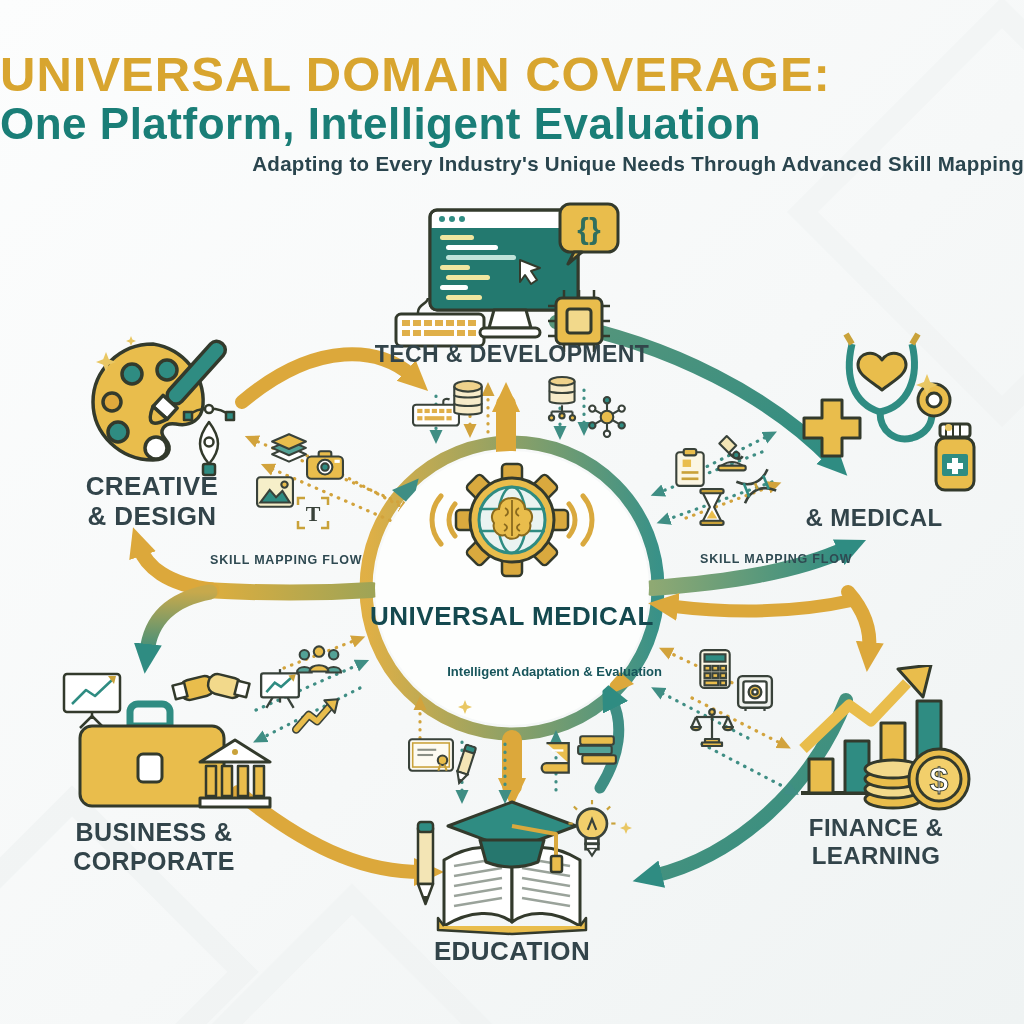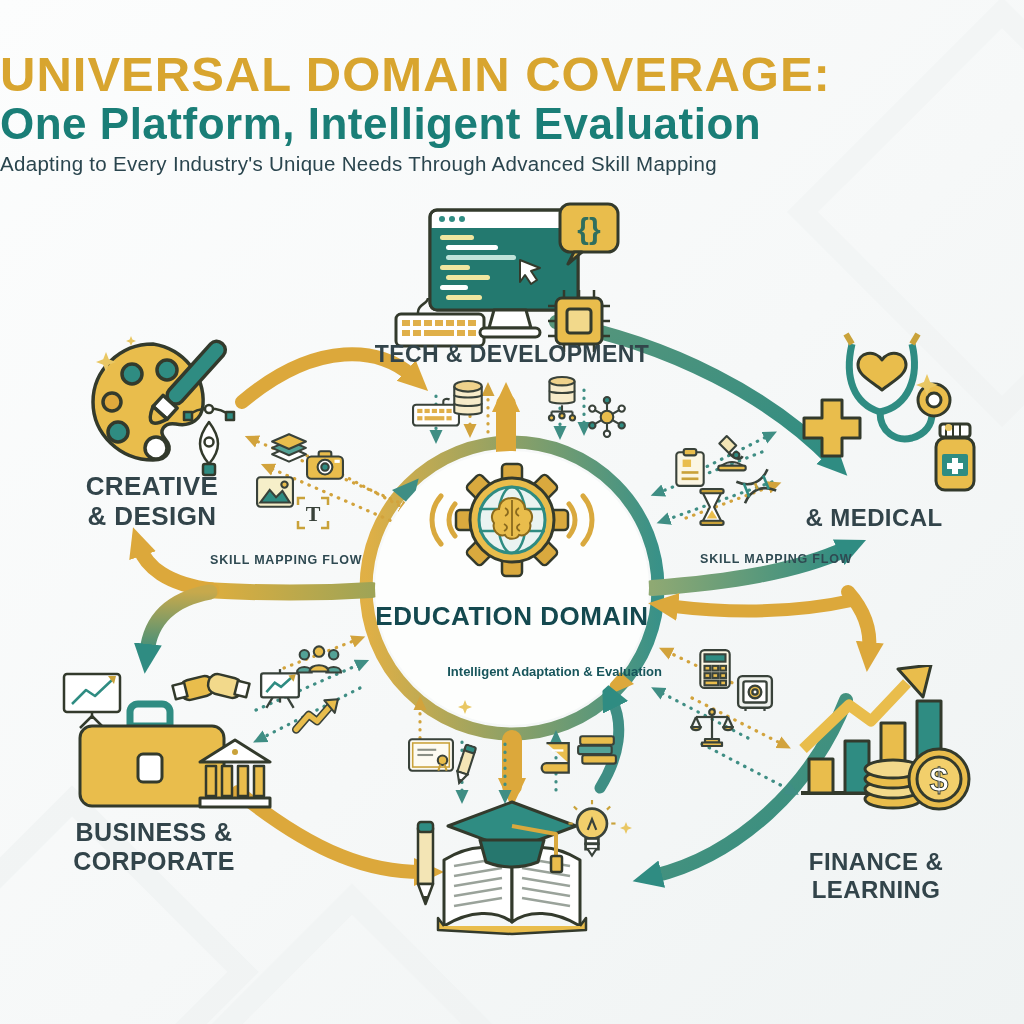--- a/index.html
+++ b/index.html
@@ -7,42 +7,42 @@
        font-family:"Liberation Sans",sans-serif;
        background:linear-gradient(135deg,#FCFDFD 0%,#F6F8F8 55%,#EFF3F3 100%)}
   .abs{position:absolute}
   
   .bgsq{position:absolute;border:22px solid #EDF0F0;transform:rotate(45deg);opacity:.55}
   
   .h1{top:46px;left:0;width:100%;font-weight:bold;font-size:49px;
       letter-spacing:1px;color:#D8A52F}
   .h2{top:99px;left:0;width:100%;text-align:left;font-weight:bold;font-size:44px;
       letter-spacing:.5px;color:#1A7E77}
-  .h3{top:152px;left:0;width:100%;text-align:left;font-weight:normal;font-size:20.5px;
+  .h3{top:152px;left:0;width:100%;text-align:right;font-weight:bold;font-size:20.5px;
       letter-spacing:.3px;color:#2A454E}
   
   #arrows{position:absolute;left:0;top:0;z-index:2}
   
   .hub{left:362px;top:438px;width:300px;height:300px;z-index:3}
   .hub>svg.ring{position:absolute;left:0;top:0}
   .hub .gear{position:absolute;left:63px;top:16px}
   .hub-t1{position:absolute;top:163px;width:100%;text-align:center;font-weight:bold;
           font-size:26px;letter-spacing:.5px;color:#14494F}
   .hub-t2{position:absolute;top:193px;width:100%;text-align:center;font-weight:bold;
           font-size:26px;letter-spacing:.5px;color:#14494F}
   .hub-sub{position:absolute;top:226px;width:100%;text-align:right;font-weight:bold;
            font-size:13px;color:#17555B}
   
   .nlabel{position:absolute;z-index:5;font-weight:bold;color:#32444A;text-align:center;
           line-height:1.16;letter-spacing:.4px}
   .lab-tech{left:312px;top:341px;width:400px;font-size:23px}
   .lab-creative{left:52px;top:471px;width:200px;font-size:26px}
   .lab-health{left:768px;top:476px;width:212px;font-size:24px}
   .lab-business{left:45px;top:818px;width:218px;font-size:25px}
-  .lab-finance{left:780px;top:848px;width:192px;font-size:24px}
+  .lab-finance{left:780px;top:814px;width:192px;font-size:24px}
   .lab-education{left:405px;top:936px;width:214px;font-size:26px}
   
   .flow{position:absolute;z-index:5;font-size:12.5px;font-weight:bold;color:#2F4A52;
         letter-spacing:.8px}
   .flow-left{left:210px;top:553px}
   .flow-right{left:700px;top:552px}
   
   .node{position:absolute;z-index:4}
   .mi{position:absolute;z-index:4}
   .sparkle{position:absolute;z-index:4}
@@ -169,21 +169,21 @@
       </g>
       <circle r="42" fill="#E9BD4C" stroke="#333A2C" stroke-width="3"></circle>
       <circle r="33" fill="#EAF3F1" stroke="#2F8C82" stroke-width="3"></circle>
       <ellipse rx="14" ry="33" fill="none" stroke="#2F8C82" stroke-width="2.5"></ellipse>
       <line x1="-33" y1="-11" x2="33" y2="-11" stroke="#2F8C82" stroke-width="2.5"></line>
       <line x1="-33" y1="11" x2="33" y2="11" stroke="#2F8C82" stroke-width="2.5"></line>
       <path d="M 0 -22 C -9 -22 -13 -16 -13 -11 C -20 -11 -22 -2 -18 3 C -20 10 -14 17 -7 15 C -5 20 5 20 7 15 C 14 17 20 10 18 3 C 22 -2 20 -11 13 -11 C 13 -16 9 -22 0 -22 Z" fill="#E9BD4C" stroke="#8A6A1E" stroke-width="2"></path>
       <path d="M 0 -20 L 0 16 M -7 -12 C -3 -10 -3 -6 -7 -4 M 7 -12 C 3 -10 3 -6 7 -4 M -8 4 C -4 6 -4 9 -8 11 M 8 4 C 4 6 4 9 8 11" fill="none" stroke="#8A6A1E" stroke-width="1.8"></path>
     </g>
   </svg>
-  <div class="hub-t1">EDUCATION DOMAIN</div>
+  <div class="hub-t1">UNIVERSAL MEDICAL</div>
   <div class="hub-sub">Intelligent Adaptation &amp; Evaluation</div>
 </div>
 
 <div class="flow flow-left">SKILL MAPPING FLOW</div>
 <div class="flow flow-right">SKILL MAPPING FLOW</div>
 
 <div class="node" style="left:388px;top:202px">
   <svg width="235" height="152" viewBox="0 0 235 152">
     <g stroke="#333A2C" stroke-width="3" stroke-linejoin="round">
       <path d="M30 118 v-8 c0 -8 10 -8 10 -14" fill="none" stroke-width="2.5"></path>
@@ -402,21 +402,21 @@
           <line x1="162" y1="106" x2="114" y2="98"></line>
       </g>
       <path d="M 104 2 L 168 26 L 104 50 L 40 26 Z" fill="#2F8C82"></path>
       <path d="M 72 40 L 136 40 L 130 62 Q 104 72 78 62 Z" fill="#26776E"></path>
       <path d="M 104 26 L 148 34 L 148 56" fill="none" stroke="#D9A93E" stroke-width="4"></path>
       <rect x="143" y="56" width="11" height="16" rx="2" fill="#E9BD4C" stroke-width="2.5"></rect>
     </g>
   </svg>
 </div>
 <div class="nlabel lab-education">
-  <br>
+  <span>EDUCATION</span><br>
 </div>
 
 <span class="mi" style="left:270px;top:432px">
   <svg width="38" height="36" viewBox="0 0 36 34">
       <g stroke="#39423A" stroke-width="2" stroke-linejoin="round">
     <path d="M18 14 L34 21 L18 28 L2 21 Z" fill="#fff"></path>
     <path d="M18 8 L34 15 L18 22 L2 15 Z" fill="#53A296"></path>
     <path d="M18 2 L34 9 L18 16 L2 9 Z" fill="#E9BD4C"></path>
       </g>
     </svg></span>

